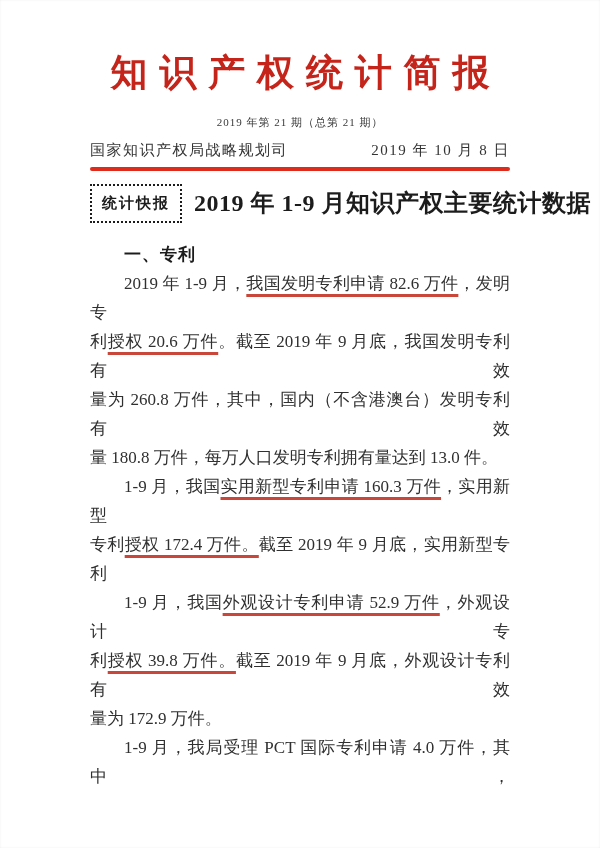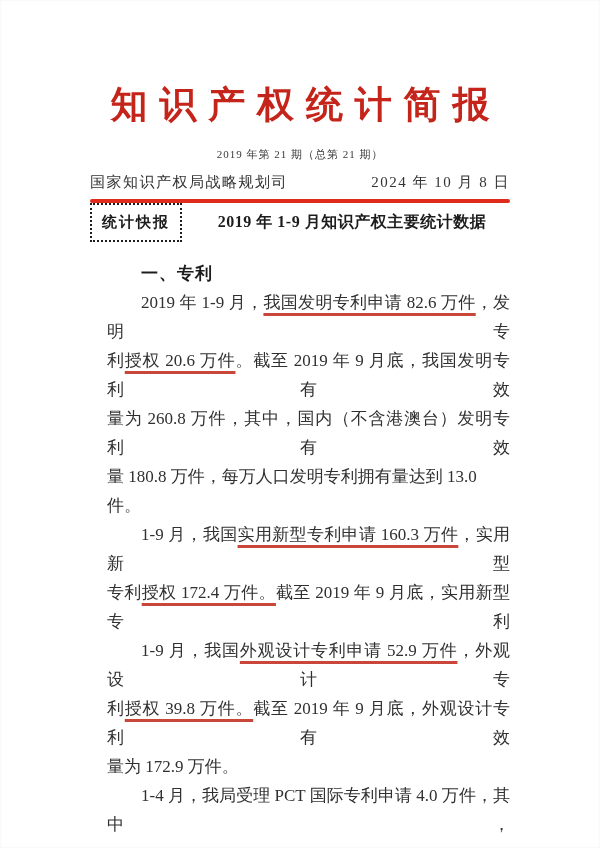--- a/index.html
+++ b/index.html
@@ -10,21 +10,21 @@
     --heading-color: #1c1c1c;
     --page-bg: #ffffff;
   }
   * { margin: 0; padding: 0; box-sizing: border-box; }
   html, body { background: #f4f4f4; }
   .page {
     width: 600px;
     height: 848px;
     margin: 0 auto;
     background: var(--page-bg);
-    padding: 84px 90px 0 90px;
+    padding: 52px 90px 0 90px;
     overflow: hidden;
     position: relative;
     font-family: "Liberation Serif", "DejaVu Serif", serif;
     color: var(--text-color);
     box-shadow: inset 0 0 2px rgba(0,0,0,0.08);
   }
   .masthead-title {
     text-align: center;
     color: var(--accent-red);
     font-size: 37px;
@@ -50,48 +50,49 @@
     color: #333;
     letter-spacing: 1.5px;
   }
   .red-rule {
     margin-top: 7px;
     height: 4px;
     background: var(--rule-red);
     border-radius: 2px;
   }
   .badge-row {
+    margin-top: 13px;
     display: flex;
     align-items: center;
   }
   .badge-box {
     border: 2px dotted var(--heading-color);
     padding: 8px 10px;
     font-size: 15px;
     font-weight: bold;
     letter-spacing: 2px;
     color: var(--heading-color);
     white-space: nowrap;
   }
   .headline {
     flex: 1;
     text-align: center;
-    font-size: 16px;
+    font-size: 24px;
     font-weight: bold;
     color: var(--heading-color);
     letter-spacing: 0.5px;
     padding-left: 12px;
     white-space: nowrap;
   }
   .body-block {
     margin-top: 17px;
     font-size: 17px;
     line-height: 29px;
   }
-  .line { text-align: left; margin-left: 17px; }
+  .line { text-align: left; }
   .line.justify {
     text-align: justify;
     text-align-last: justify;
     text-justify: inter-character;
   }
   .line.indent { text-indent: 2em; }
   .line.heading {
     font-family: "Liberation Sans", "DejaVu Sans", sans-serif;
     font-weight: bold;
     color: var(--heading-color);
@@ -109,21 +110,21 @@
 <body>
 
 <div class="page">
 
   <div class="masthead-title">知识产权统计简报</div>
 
   <div class="issue-line">2019 年第 21 期（总第 21 期）</div>
 
   <div class="pub-row">
     <span>国家知识产权局战略规划司</span>
-    <span>2024 年 10 月 8 日</span>
+    <span>2019 年 10 月 8 日</span>
   </div>
 
   <div class="red-rule"></div>
 
   <div class="badge-row">
     <span class="badge-box">统计快报</span>
     <span class="headline">2019 年 1-9 月知识产权主要统计数据</span>
   </div>
 
   <div class="body-block">
@@ -163,21 +164,21 @@
 
     <div class="line justify">
       <span>利</span><span class="u">授权 39.8 万件。</span><span>截至 2019 年 9 月底，外观设计专利有效</span>
     </div>
 
     <div class="line">
       <span>量为 172.9 万件。</span>
     </div>
 
     <div class="line indent justify">
-      <span>1-4 月，我局受理 PCT 国际专利申请 4.0 万件，其中，</span>
+      <span>1-9 月，我局受理 PCT 国际专利申请 4.0 万件，其中，</span>
     </div>
 
     <div class="line">
       
     </div>
 
   </div>
 
 </div>
 

